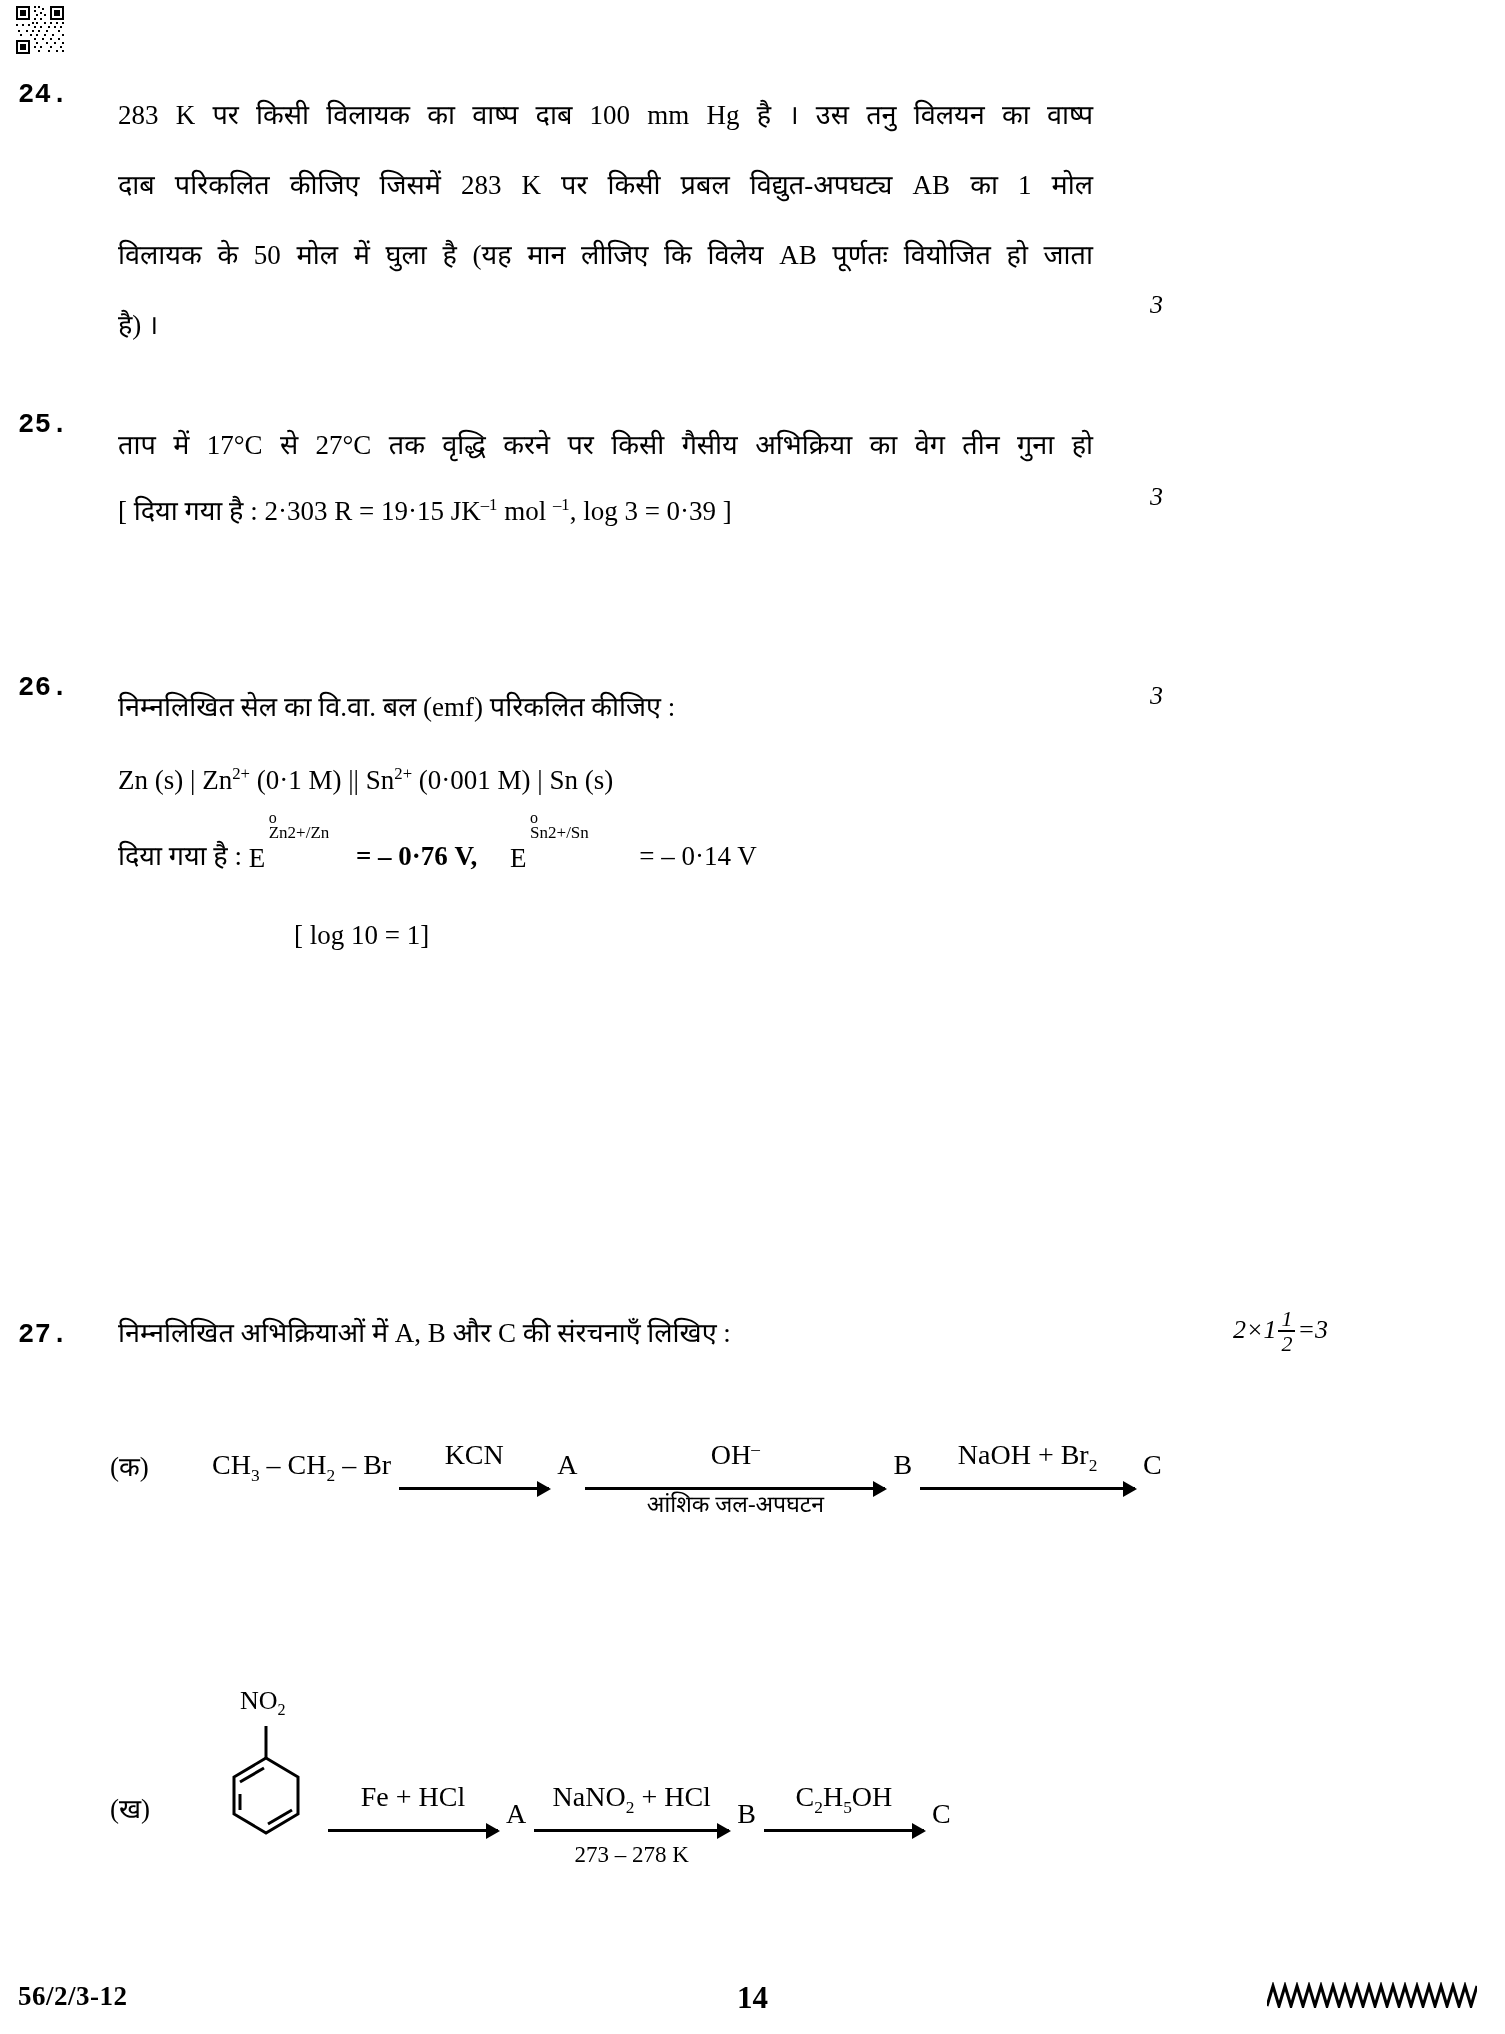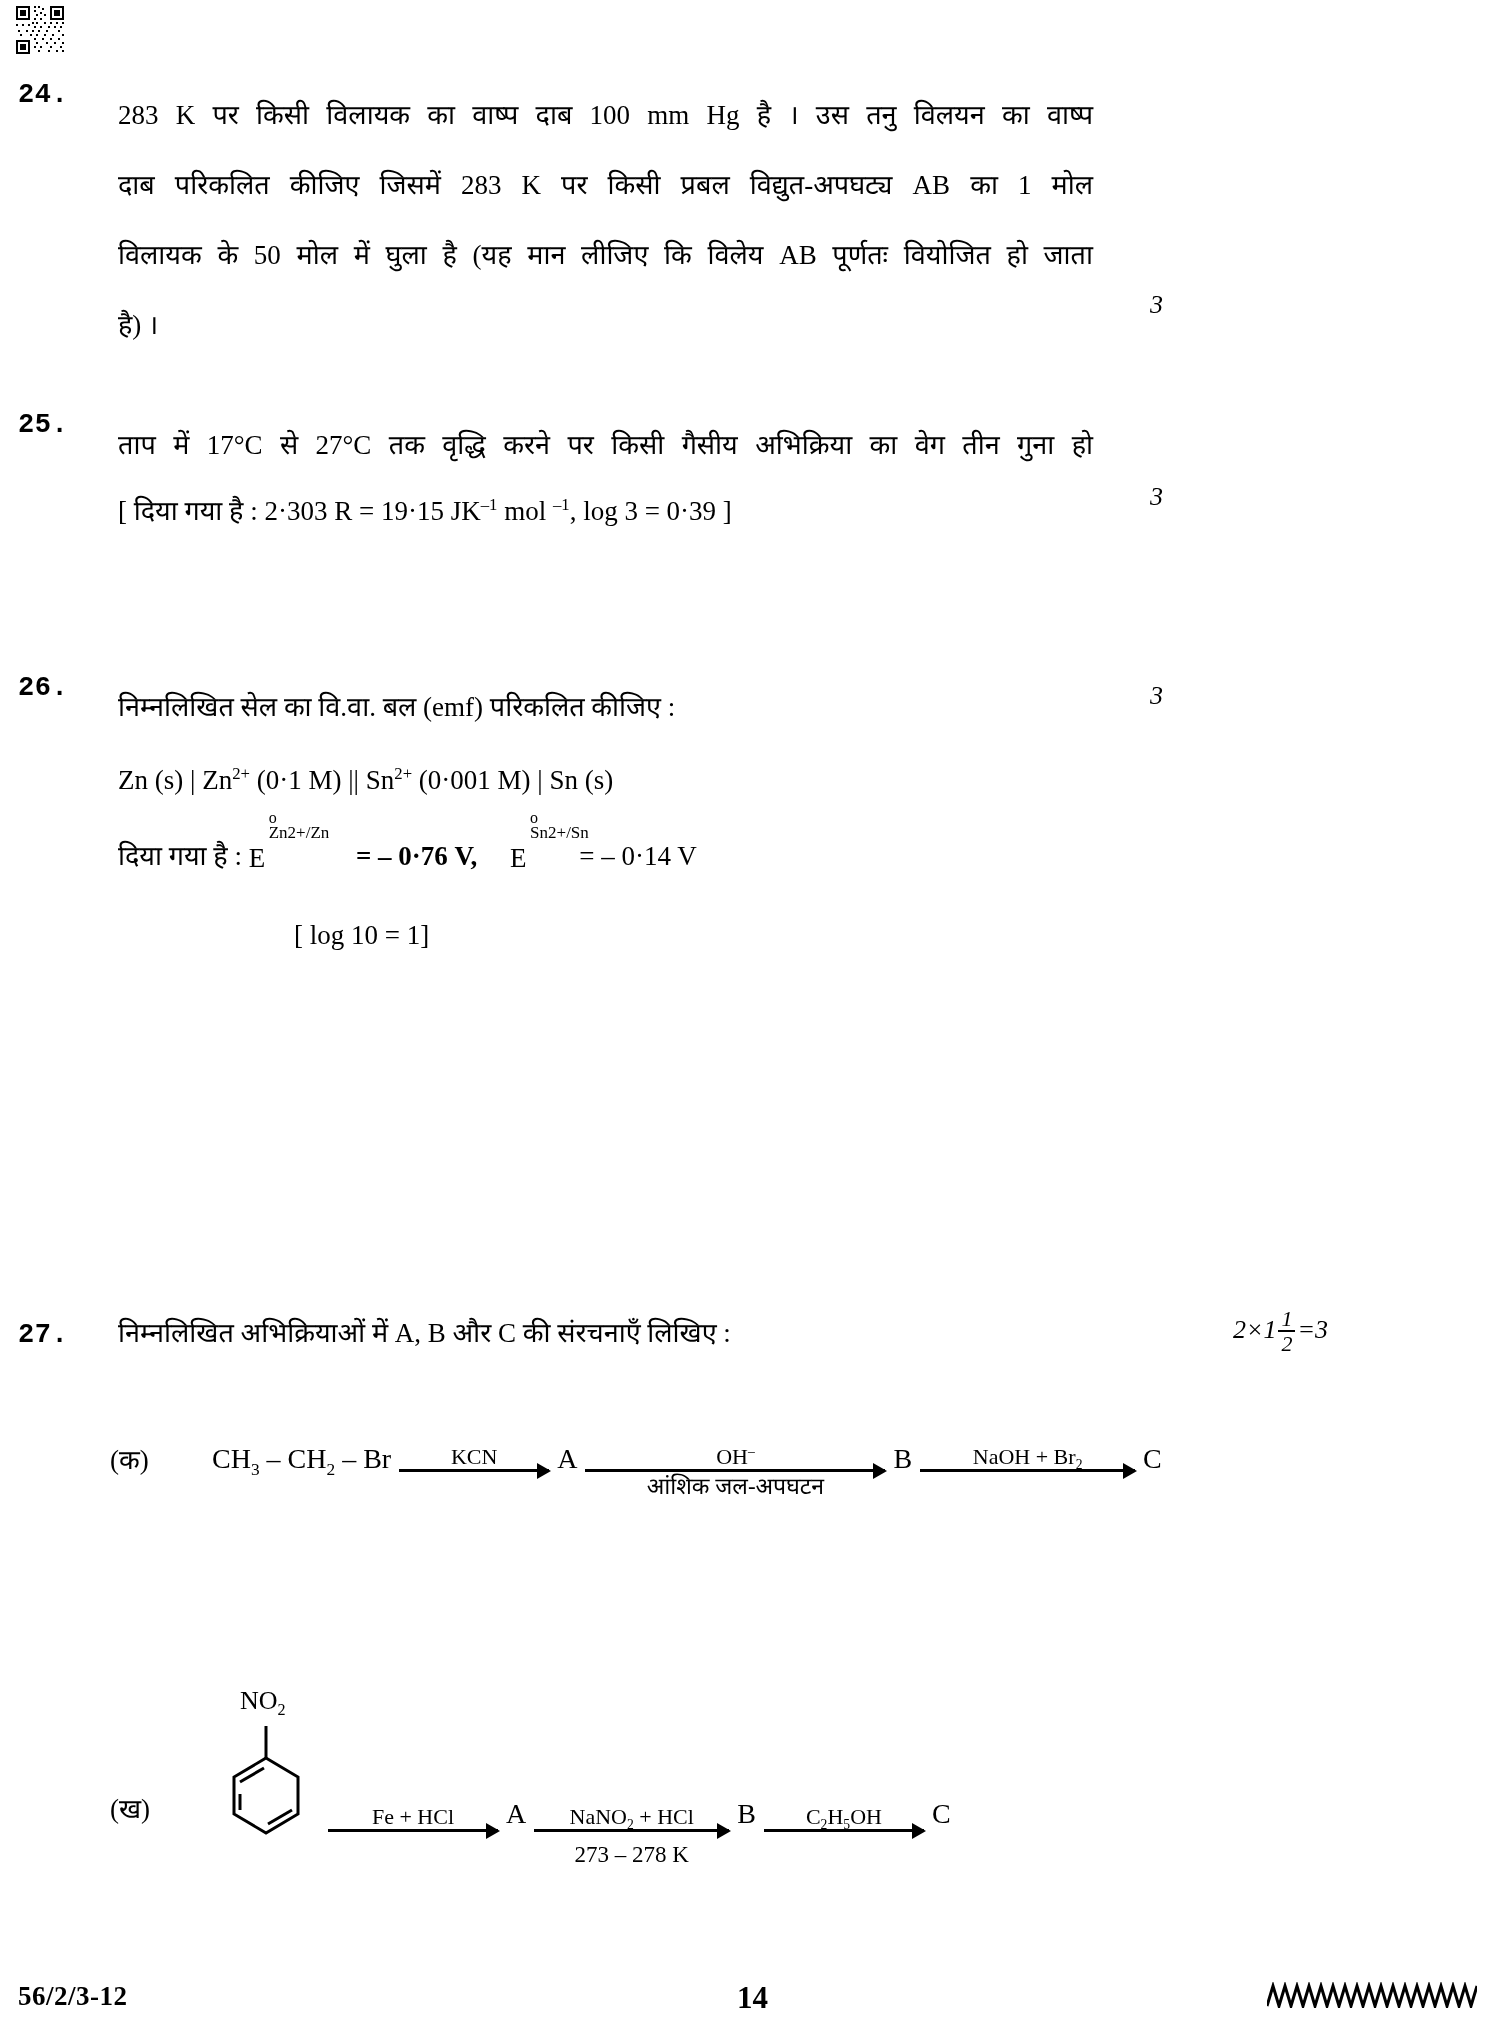--- a/index.html
+++ b/index.html
@@ -104,23 +104,23 @@
   }
   .reagent {
     display: inline-flex;
     flex-direction: column;
     align-items: center;
     justify-content: center;
     margin: 0 2px;
     position: relative;
   }
   .reagent .above {
-    font-size: 22px;
+    font-size: 28px;
     line-height: 1.05;
-    padding-bottom: 1px;
+    padding-bottom: 18px;
     white-space: nowrap;
   }
   .reagent .below {
     font-size: 23px;
     line-height: 1.05;
     padding-top: 3px;
     white-space: nowrap;
     position: absolute;
     top: 100%;
     left: 50%;
@@ -286,21 +286,21 @@
 
   <div class="q" style="left:18px; top:673px; width:1140px;">
     <div class="qnum">26.</div>
     <div class="qbody">
       <div class="line" style="line-height:68px;">निम्नलिखित सेल का वि.वा. बल (emf) परिकलित कीजिए :</div>
       <div class="line" style="line-height:78px;">
         <span>Zn (s)  |  Zn</span><sup>2+</sup><span> (0·1 M)  ||  Sn</span><sup>2+</sup><span> (0·001 M) | Sn (s)</span>
       </div>
       <div class="line" style="line-height:74px;">
         <span>दिया गया है : </span><span style="display:inline-block; position:relative; top:2px;"><span>E</span><sup style="position:absolute; left:20px; top:-3px; font-size:16px;">o</sup><sub style="position:absolute; left:20px; top:12px; font-size:17px;">Zn2+/Zn</sub></span><span style="margin-left:84px;font-weight:bold;"> = – 0·76 V,</span>
-        <span style="display:inline-block; position:relative; top:2px; margin-left:26px;"><span>E</span><sup style="position:absolute; left:20px; top:-3px; font-size:16px;">o</sup><sub style="position:absolute; left:20px; top:12px; font-size:17px;">Sn2+/Sn</sub></span><span style="margin-left:46px;"> = – 0·14 V</span>
+        <span style="display:inline-block; position:relative; top:2px; margin-left:26px;"><span>E</span><sup style="position:absolute; left:20px; top:-3px; font-size:16px;">o</sup><sub style="position:absolute; left:20px; top:12px; font-size:17px;">Sn2+/Sn</sub></span><span style="margin-left:106px;"> = – 0·14 V</span>
       </div>
       <div class="line" style="line-height:84px; padding-left:176px;">[ log 10 = 1]</div>
     </div>
     <div class="marks" style="top:8px; right:-5px;">3</div>
   </div>
 
   <div class="q" style="left:18px; top:1320px; width:1470px;">
     <div class="qnum">27.</div>
     <div class="qbody">
       <div class="line">निम्नलिखित अभिक्रियाओं में A, B और C की संरचनाएँ लिखिए :</div>

